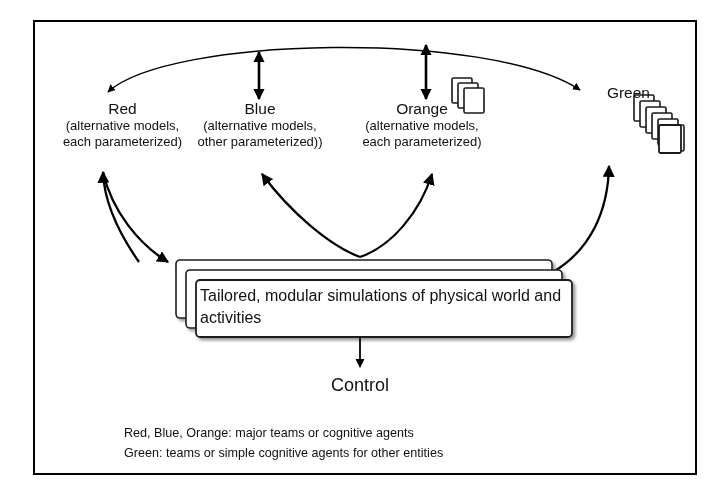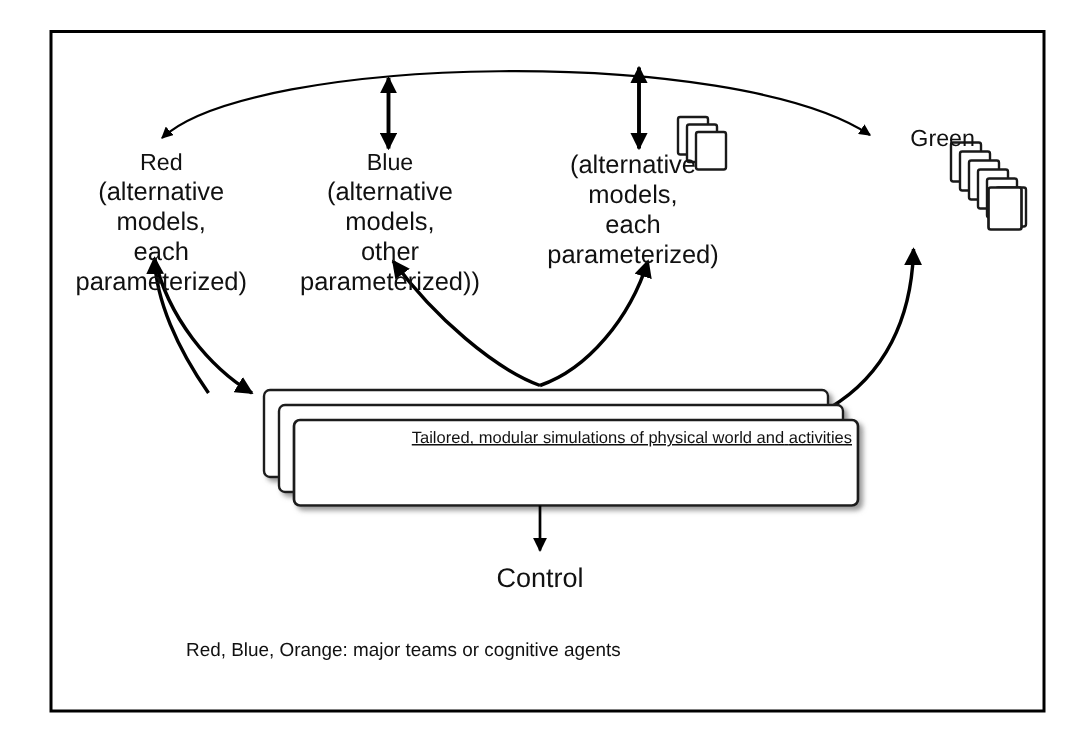--- a/index.html
+++ b/index.html
@@ -11,30 +11,30 @@
   #diagram-frame{
     position:absolute;left:33px;top:20px;width:664px;height:455px;
     border:2.5px solid #000000;background:#ffffff;box-sizing:border-box;
   }
   #svg-layer{position:absolute;left:0;top:0;width:724px;height:493px;}
 
   .node-label{
     position:absolute;text-align:center;line-height:1.18;
   }
   .node-title{font-size:15.5px;}
-  .node-sub{font-size:17px;}
+  .node-sub{font-size:13px;}
 
-  #node-red{left:35px;top:100px;width:145px;}
+  #node-red{left:50px;top:100px;width:145px;}
   #node-blue{left:186px;top:100px;width:148px;}
   #node-orange{left:348px;top:100px;width:148px;}
   #node-green{left:520px;top:84px;width:130px;text-align:right;}
 
   #center-box-text{
     position:absolute;left:200px;top:285px;width:368px;
-    font-size:11px;text-align:right;line-height:1.38;text-decoration:underline;
+    font-size:16px;text-align:left;line-height:1.38;
   }
   #control-label{
     position:absolute;left:300px;top:375px;width:120px;
     text-align:center;font-size:18px;
   }
   #legend{
     position:absolute;left:88px;top:424px;width:520px;
     font-size:12.6px;line-height:1.55;margin-left:36px;
   }
 </style>
@@ -101,30 +101,32 @@
   <div class="node-sub">each parameterized)</div>
 </div>
 
 <div class="node-label" id="node-blue">
   <div class="node-title">Blue</div>
   <div class="node-sub">(alternative models,</div>
   <div class="node-sub">other parameterized))</div>
 </div>
 
 <div class="node-label" id="node-orange">
+  <div class="node-title">Orange</div>
   <div class="node-sub">(alternative models,</div>
   <div class="node-sub">each parameterized)</div>
 </div>
 
 <div class="node-label" id="node-green">
   <div class="node-title">Green</div>
 </div>
 
 <div id="center-box-text">
   <span>Tailored, modular simulations of physical world and</span>
   <span>activities</span>
 </div>
 
 <div id="control-label">Control</div>
 
 <div id="legend">
   <div>Red, Blue, Orange: major teams or cognitive agents</div>
+  <div>Green: teams or simple cognitive agents for other entities</div>
 </div>
 
 </body></html>

